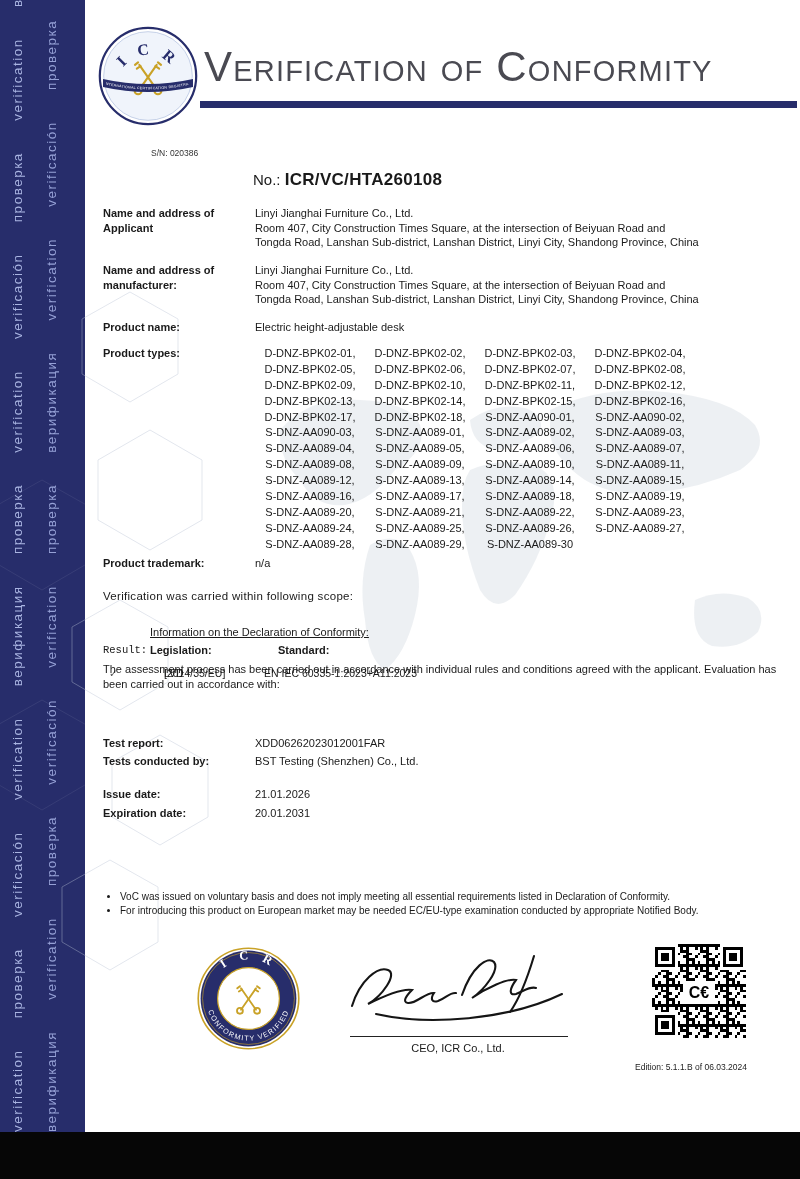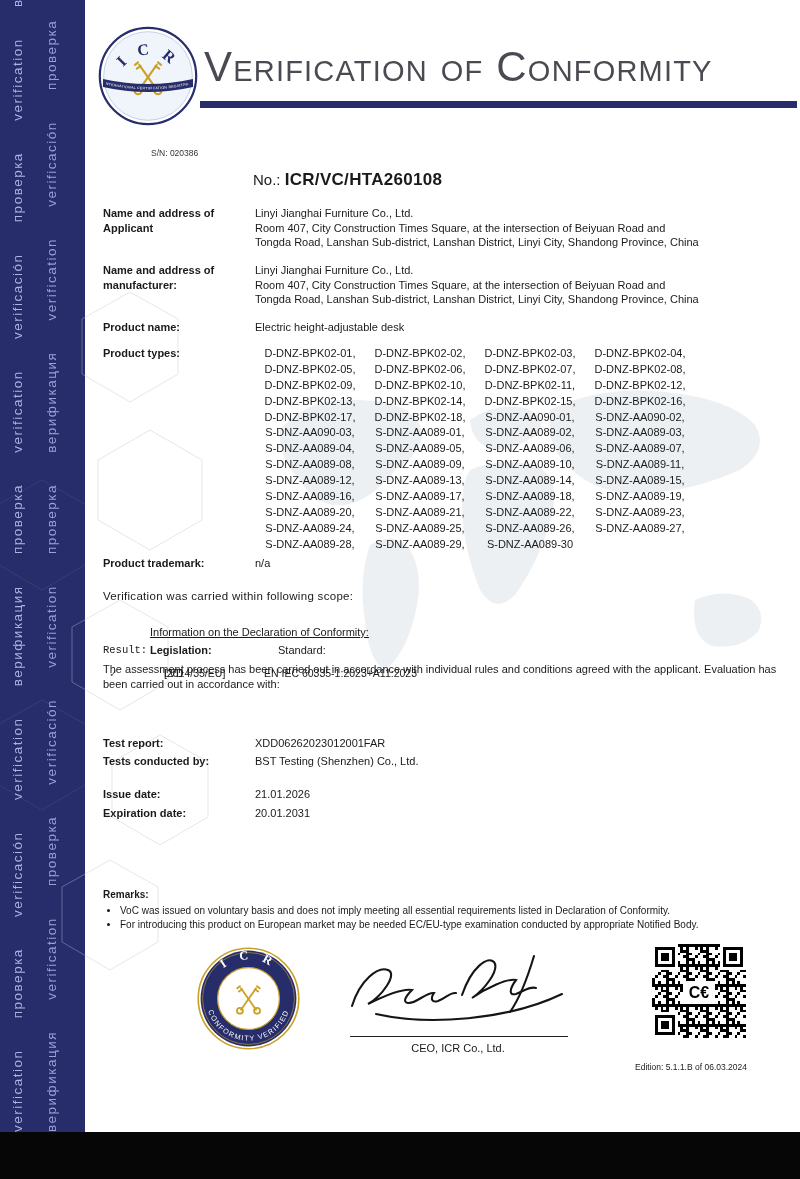--- a/index.html
+++ b/index.html
@@ -30,21 +30,21 @@
   .docno b{font-size:17px;letter-spacing:.3px;}
   .frow{position:absolute;left:103px;display:flex;width:694px;font-size:11px;line-height:1.33;}
   .lbl{width:152px;font-weight:700;flex:none;}
   .val{flex:1;}
   .ptgrid{display:grid;grid-template-columns:repeat(4,110px);row-gap:1.6px;font-size:11px;line-height:1.3;text-align:center;}
   .scope{position:absolute;left:103px;top:590px;font-size:11.5px;letter-spacing:.3px;}
   .infohead{position:absolute;left:150px;top:626px;font-size:11px;text-decoration:underline;}
   .reshdr{position:absolute;left:103px;top:644px;display:flex;font-size:11px;}
   .reshdr .r{width:47px;font-size:10.5px;font-family:Liberation Mono, monospace;}
   .reshdr .l{width:128px;font-weight:700;}
-  .reshdr .s{font-weight:400;}
+  .reshdr .s{font-weight:700;}
   .chkrow{position:absolute;left:103px;top:667px;display:flex;font-size:10.5px;}
   .chkrow .c{width:19px;margin-left:6px;color:#555;}
   .chkrow .g{width:18px;padding-left:36px;}
   .chkrow .d{width:100px;}
   .assess{position:absolute;left:103px;top:662px;width:694px;font-size:11px;line-height:1.38;}
   .remarks{position:absolute;left:103px;top:888px;width:694px;font-size:10px;line-height:1.4;}
   .remarks .rl{font-weight:700;}
   .remarks ul{margin:2px 0 0 0;padding-left:17px;}
   .contact{position:absolute;left:103px;top:1014px;font-size:10.5px;line-height:1.5;}
   .badge{position:absolute;left:197px;top:947px;width:103px;height:103px;}
@@ -242,21 +242,20 @@
     <div class="frow" style="top:787px">
       <div class="lbl">Issue date:</div>
       <div class="val">21.01.2026</div>
     </div>
     <div class="frow" style="top:806px">
       <div class="lbl">Expiration date:</div>
       <div class="val">20.01.2031</div>
     </div>
 
     <div class="remarks">
-      <div class="rl">Remarks:</div>
       <ul>
           <li>VoC was issued on voluntary basis and does not imply meeting all essential requirements listed in Declaration of Conformity.</li>
           <li>For introducing this product on European market may be needed EC/EU-type examination conducted by appropriate Notified Body.</li>
         </ul>
     </div>
 
 
     <svg class="badge" viewBox="0 0 100 100">
       <circle cx="50" cy="50" r="48.8" fill="none" stroke="#c9a227" stroke-width="1.6"></circle>
       <circle cx="50" cy="50" r="46.5" fill="#272d6b"></circle>

